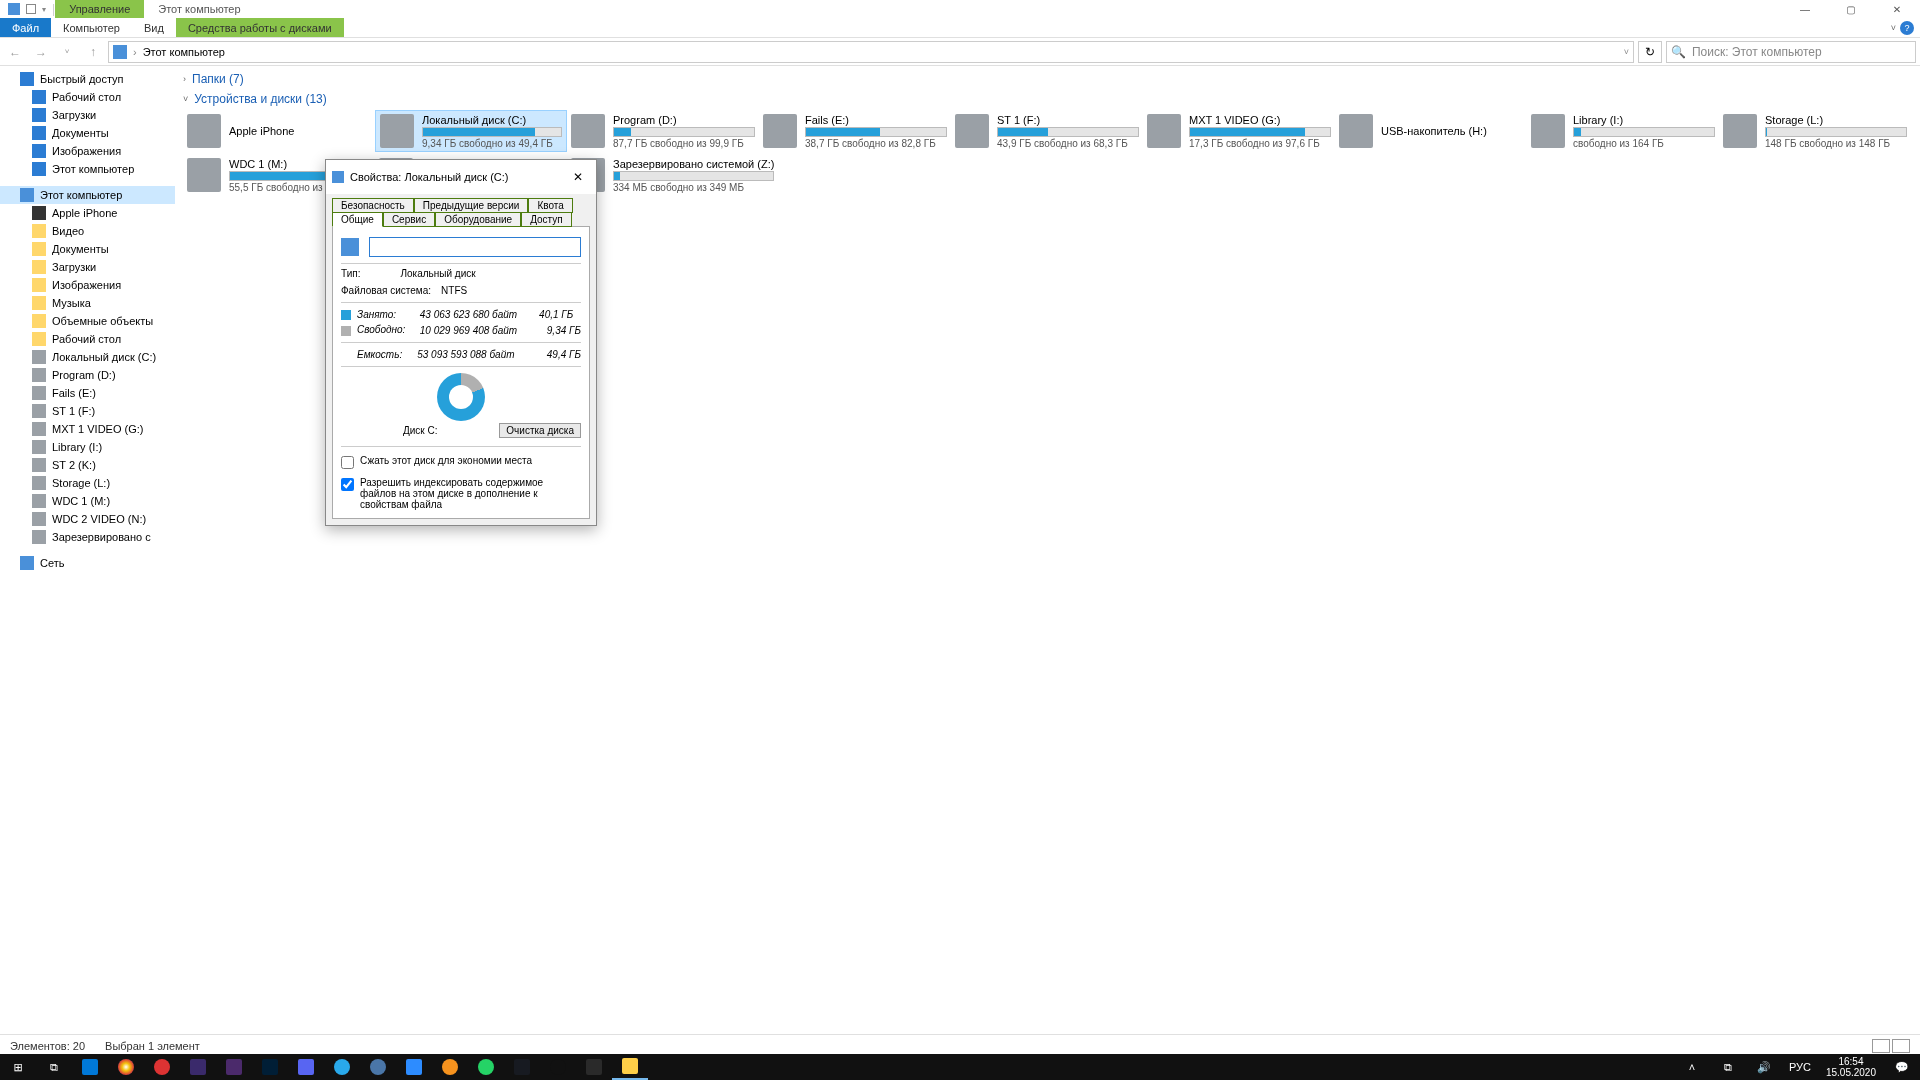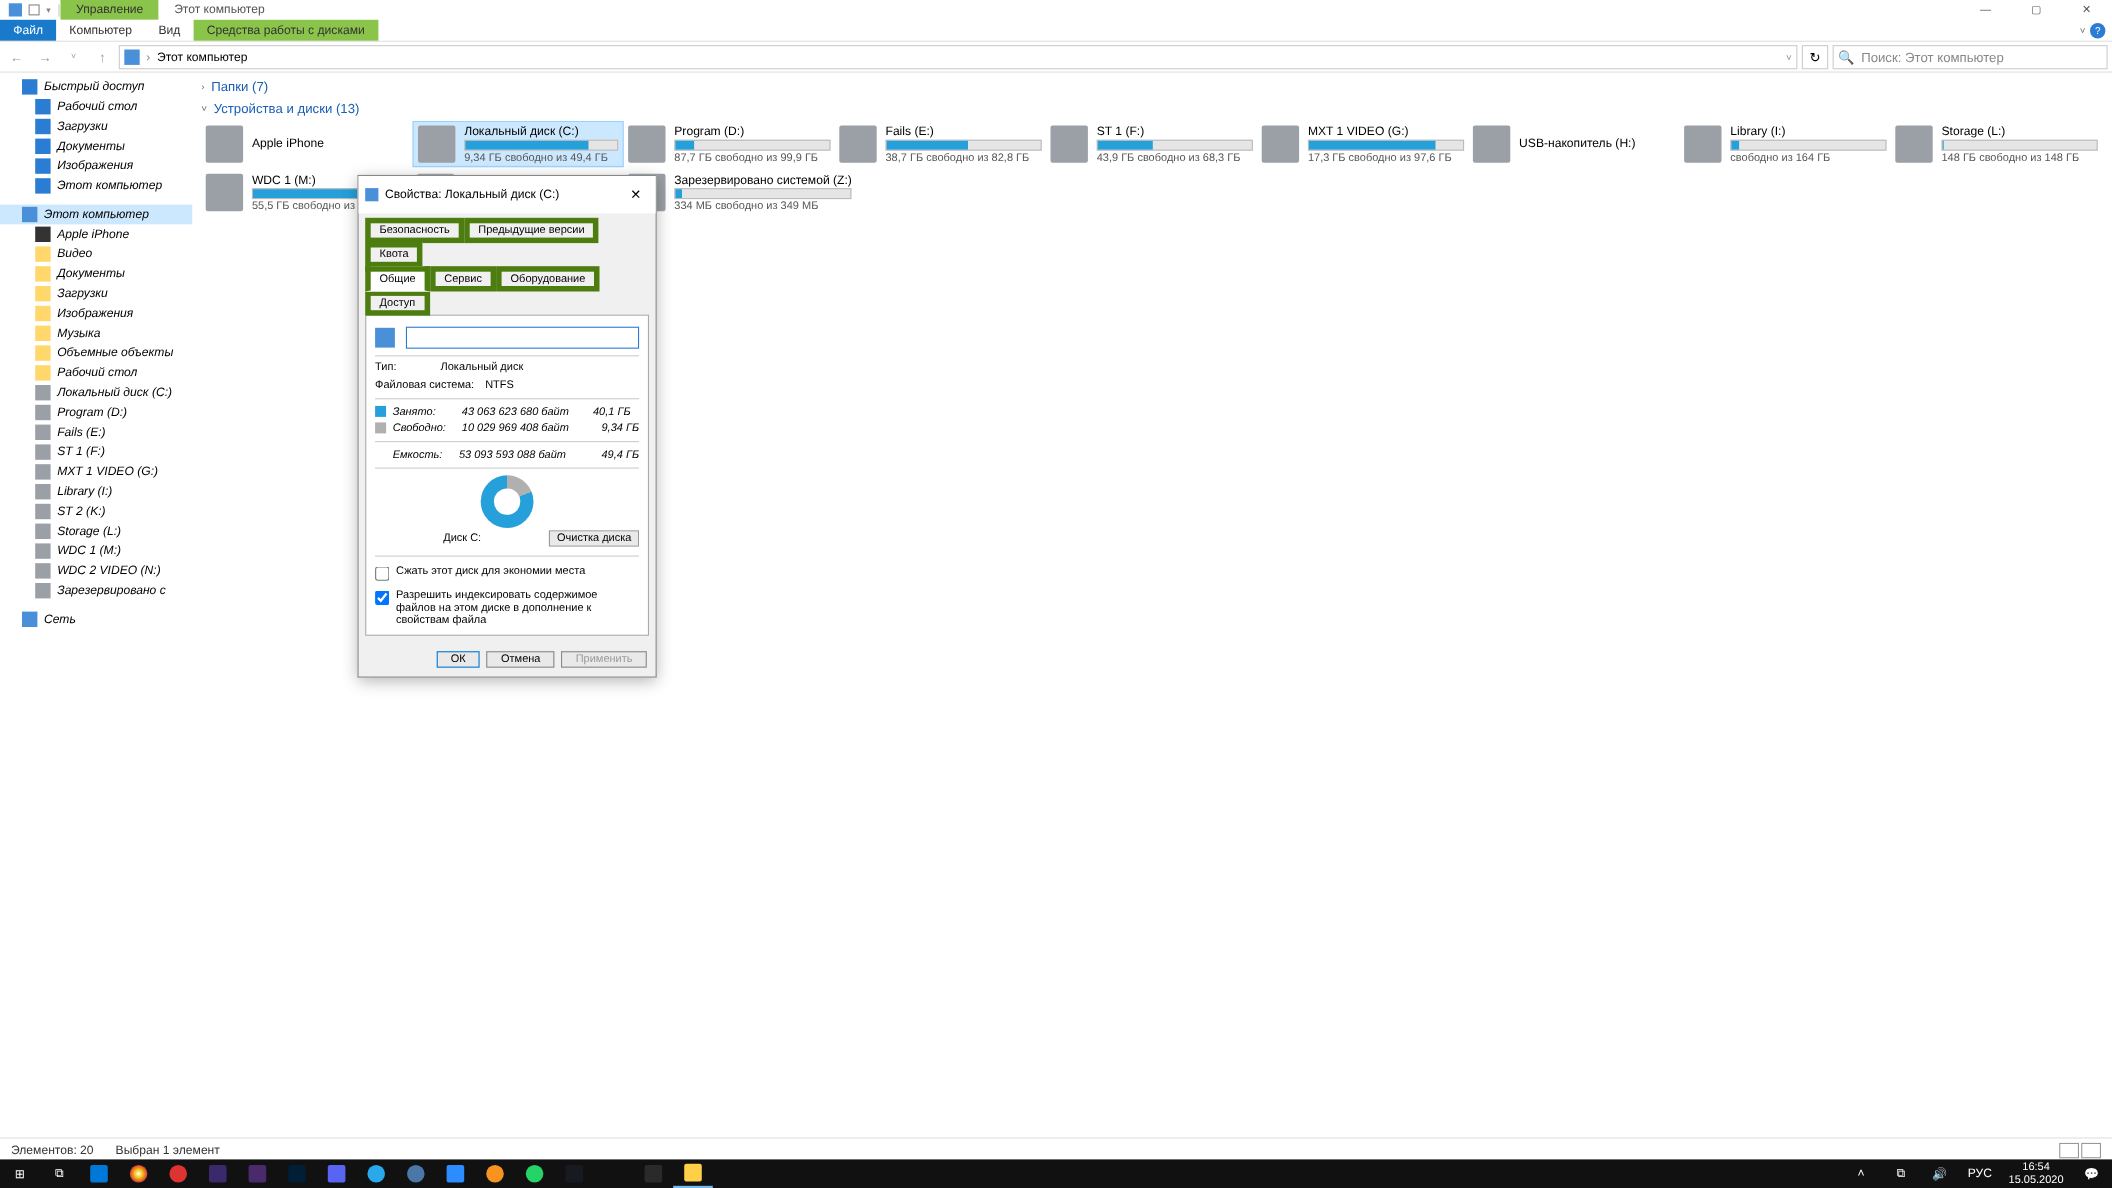--- a/index.html
+++ b/index.html
@@ -24,21 +24,21 @@
 
 .addr { height:28px; display:flex; align-items:center; border-bottom:1px solid #e0e0e0; padding:0 4px; gap:4px; }
 .navbtn { width:22px; height:22px; display:flex; align-items:center; justify-content:center; color:#999; }
 .addrbox { flex:1; height:22px; border:1px solid #ccc; display:flex; align-items:center; padding:0 4px; gap:6px; font-size:11px; }
 .refresh { width:24px; height:22px; border:1px solid #ccc; display:flex; align-items:center; justify-content:center; }
 .searchbox { width:250px; height:22px; border:1px solid #ccc; display:flex; align-items:center; padding:0 4px; color:#888; gap:6px; }
 .pcicon { width:14px; height:14px; background:#4a90d9; display:inline-block; }
 
 
 .body { position:absolute; top:66px; left:0; right:0; bottom:36px; display:flex; }
-.nav { width:175px; overflow:hidden; padding-top:4px;font-style:italic; }
+.nav { width:175px; overflow:hidden; padding-top:4px; }
 .nav-item { height:18px; display:flex; align-items:center; padding-left:20px; gap:6px; font-size:11px; white-space:nowrap; }
 .nav-item.l2 { padding-left:32px; }
 .nav-item.sel { background:#cce8ff; }
 .nav-item .nic { width:14px; height:14px; flex-shrink:0; }
 .nav-spacer { height:8px; }
 .ic-star { background:#2b7cd3; }
 .ic-folder { background:#FFD76B; }
 .ic-pc { background:#4a90d9; }
 .ic-disk { background:#9aa0a6; }
 .ic-net { background:#4a90d9; }
@@ -70,21 +70,21 @@
 .taskbar .tray { margin-left:auto; display:flex; align-items:center; color:#fff; font-size:10px; }
 .taskbar .clock { text-align:center; line-height:11px; padding:0 8px; }
 .tb-sq { width:16px; height:16px; border-radius:2px; }
 
 
 .dialog { position:absolute; left:325px; top:159px; width:272px; background:#f0f0f0; border:1px solid #888; box-shadow:0 4px 14px rgba(0,0,0,.3); z-index:10; }
 .dlg-title { height:34px; background:#fff; display:flex; align-items:center; padding:0 6px; font-size:11px; }
 .dlg-title .dx { margin-left:auto; width:24px; text-align:center; font-size:12px; }
 .dlg-body { padding:4px 6px 6px; }
 .tabs { display:flex; flex-wrap:wrap; font-size:10px; }
-.tabs div { border:5px solid #4d7c0f; padding:1px 8px; background:#f0f0f0; margin-bottom:-1px; }
+.tabs div { border:1px solid #4d7c0f; padding:1px 8px; background:#f0f0f0; margin-bottom:-1px; }
 .tabs div.on { background:#fff; border-bottom:1px solid #fff; z-index:1; position:relative; }
 .tabpane { border:1px solid #aaa; background:#fff; padding:10px 8px 8px; }
 .tabpane .row { display:flex; align-items:center; gap:10px; margin-bottom:6px; font-size:10px; }
 .tabpane input[type=text] { flex:1; border:1px solid #2b7cd3; height:20px; padding:0 4px; }
 .tabpane hr { border:none; border-top:1px solid #ccc; margin:4px 0; }
 .dtab { width:100%; font-size:10px; border-collapse:collapse;font-style:italic; }
 .dtab td { padding:2px 0; }
 .sq { width:10px; height:10px; display:inline-block; margin-right:6px; vertical-align:middle; }
 .pie { width:48px; height:48px; border-radius:50%; margin:6px auto 2px; background:conic-gradient(#b0b0b0 0deg 68deg,#26a0da 68deg 360deg); position:relative; }
 .pie::after { content:""; position:absolute; inset:12px; background:#fff; border-radius:50%; }
@@ -467,25 +467,20 @@
       <label class="chk">
           <input type="checkbox" style="">
           <span>Сжать этот диск для экономии места</span>
         </label>
       <label class="chk">
           <input type="checkbox" checked="" style="">
           <span>Разрешить индексировать содержимое файлов на этом диске в дополнение к свойствам файла</span>
         </label>
     </div>
   </div>
-  <div class="dlg-btns">
-    <button class="def">ОК</button>
-    <button>Отмена</button>
-    <button disabled="">Применить</button>
-  </div>
 </div>
 
 <div class="taskbar">
   <div class="tb">⊞</div>
   <div class="tb">⧉</div>
   <div class="tb">
       <span class="tb-sq" style="background:#0078d7"></span>
     </div>
   <div class="tb">
       <span class="tb-sq" style="background:radial-gradient(circle,#fff,#f4c20d,#db4437,#4285f4);border-radius:50%"></span>

